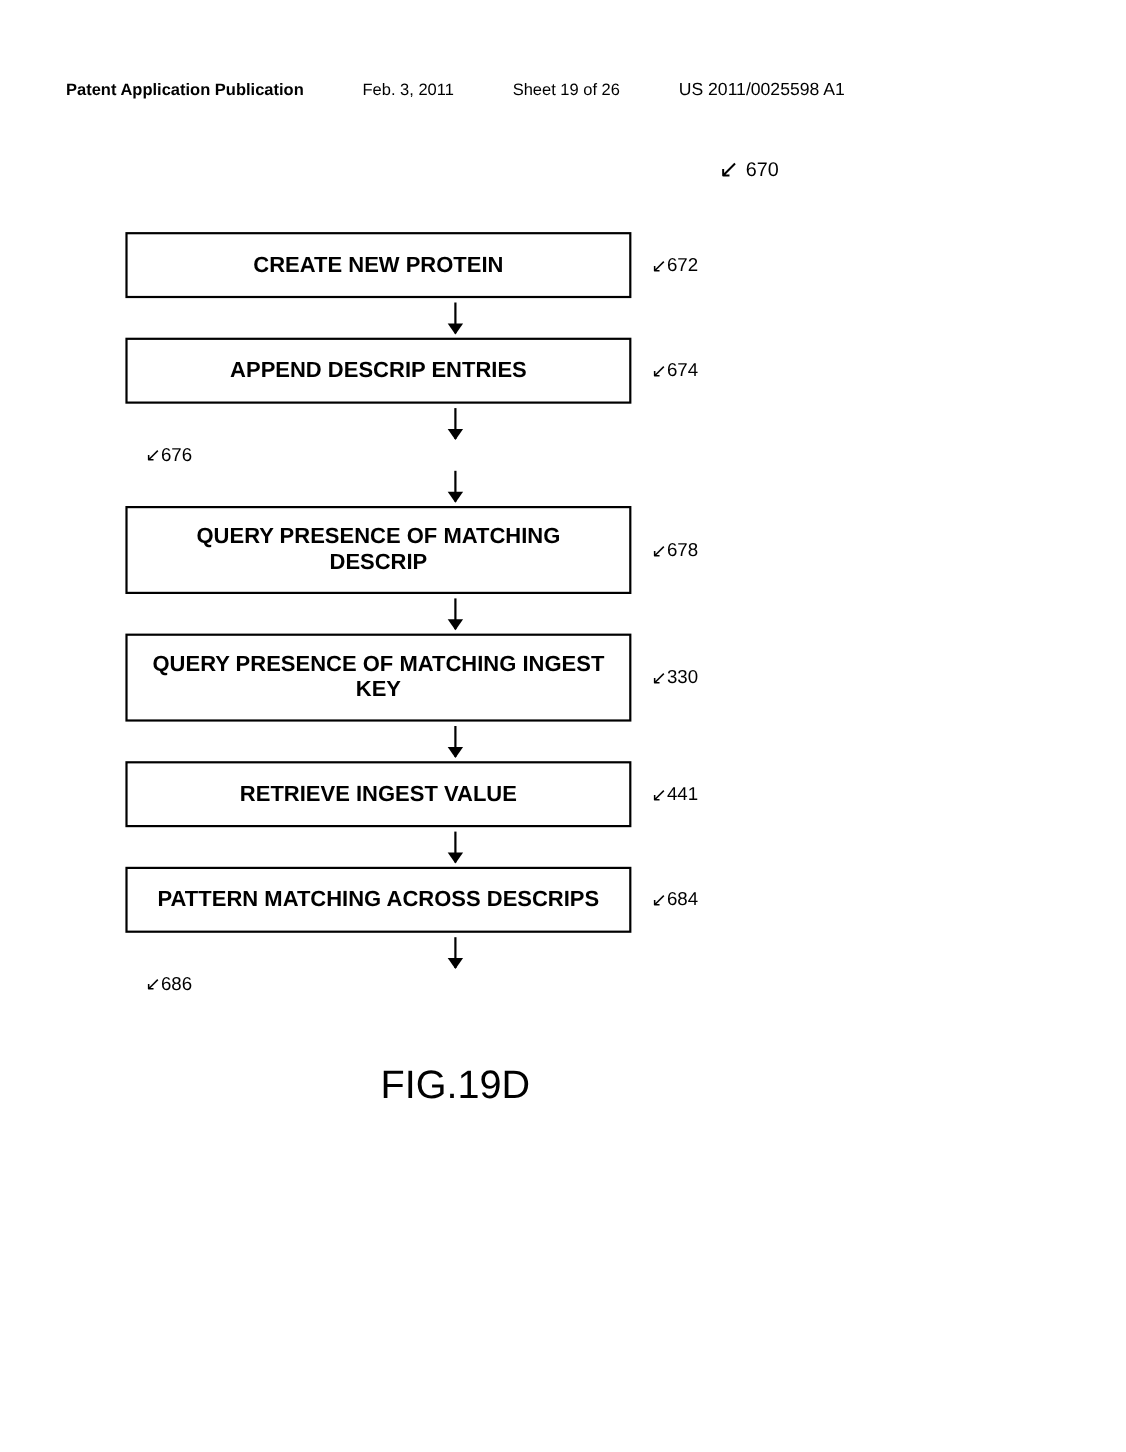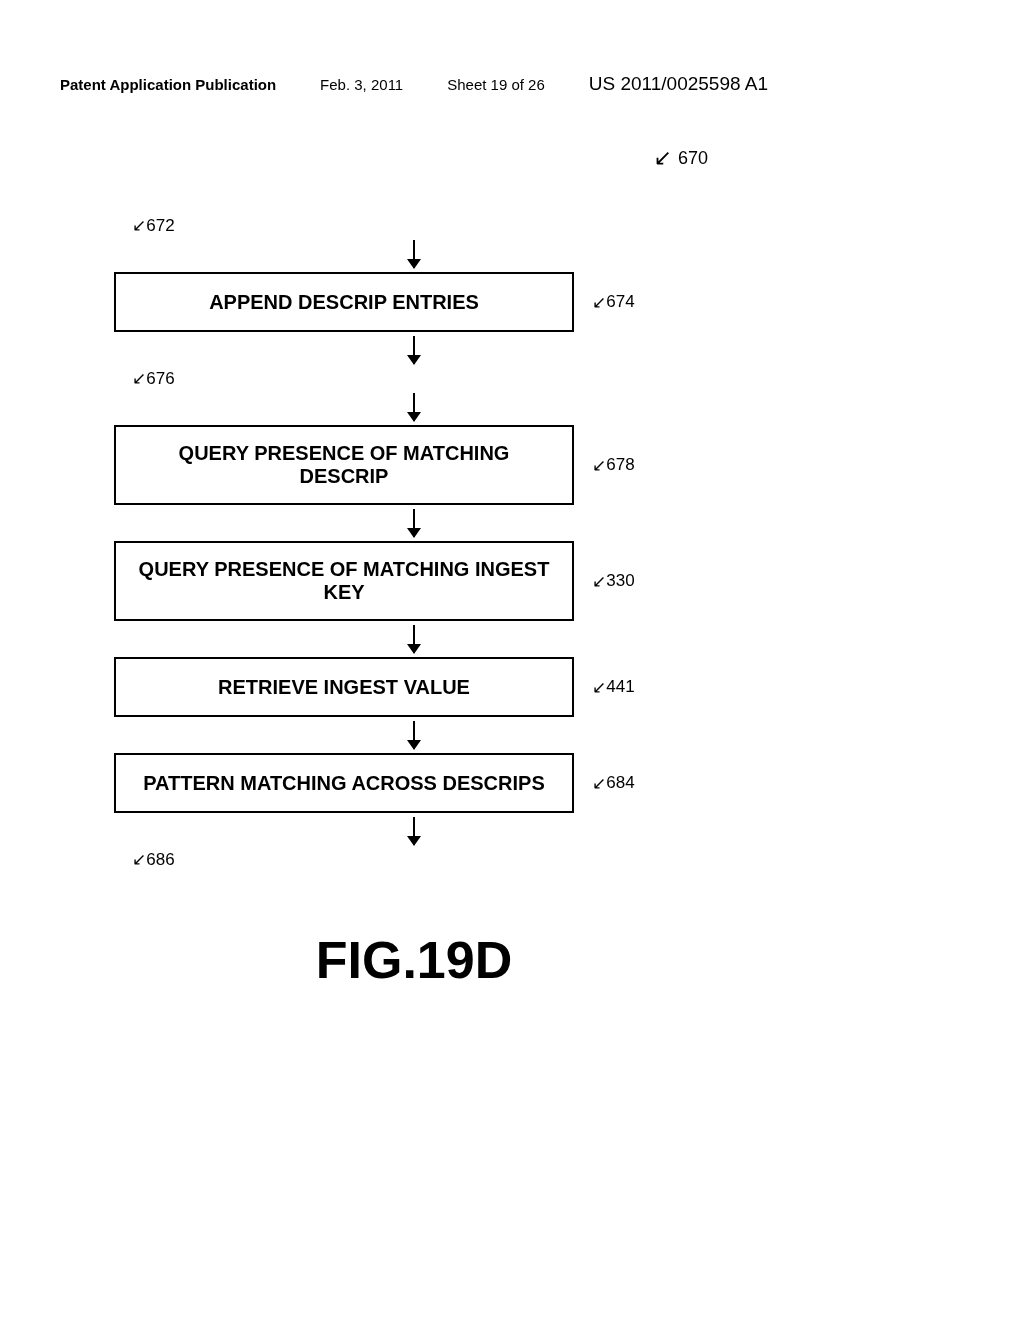--- a/index.html
+++ b/index.html
@@ -32,21 +32,21 @@
     .header-left {
       font-size: 15px;
       font-weight: bold;
       font-family: Arial, sans-serif;
     }
     .header-center {
       font-size: 15px;
       font-family: Arial, sans-serif;
     }
     .header-right {
-      font-size: 19px;
+      font-size: 16px;
       font-family: Arial, sans-serif;
     }
 
     
     .diagram-area {
       display: flex;
       flex-direction: column;
       align-items: center;
       padding: 20px 60px 0 60px;
       position: relative;
@@ -141,23 +141,23 @@
       width: 0;
       height: 0;
       border-left: 7px solid transparent;
       border-right: 7px solid transparent;
       border-top: 10px solid #000;
     }
 
     
     .fig-caption {
       text-align: center;
-      font-size: 52px;
-      font-family: Arial, sans-serif;
-      font-weight: bold;
+      font-size: 36px;
+      font-family: Arial, sans-serif;
+      font-weight: normal;
       margin-top: 60px;
       padding-bottom: 40px;
     }
   </style>
 </head>
 <body>
 
 <div class="page">
 
   <div class="header">
@@ -170,20 +170,21 @@
   <div class="diagram-area">
 
     <div class="fig-label-670">
       <span class="arrow-670">↙</span>
       <span>670</span>
     </div>
 
     <div class="flow">
 
       <div class="flow-step">
+        <div class="box">CREATE NEW PROTEIN</div>
         <div class="step-label">
           <span>↙</span>
           <span>672</span>
         </div>
       </div>
 
       <div class="arrow-connector">
         <div class="arrow-line"></div>
       </div>
 

